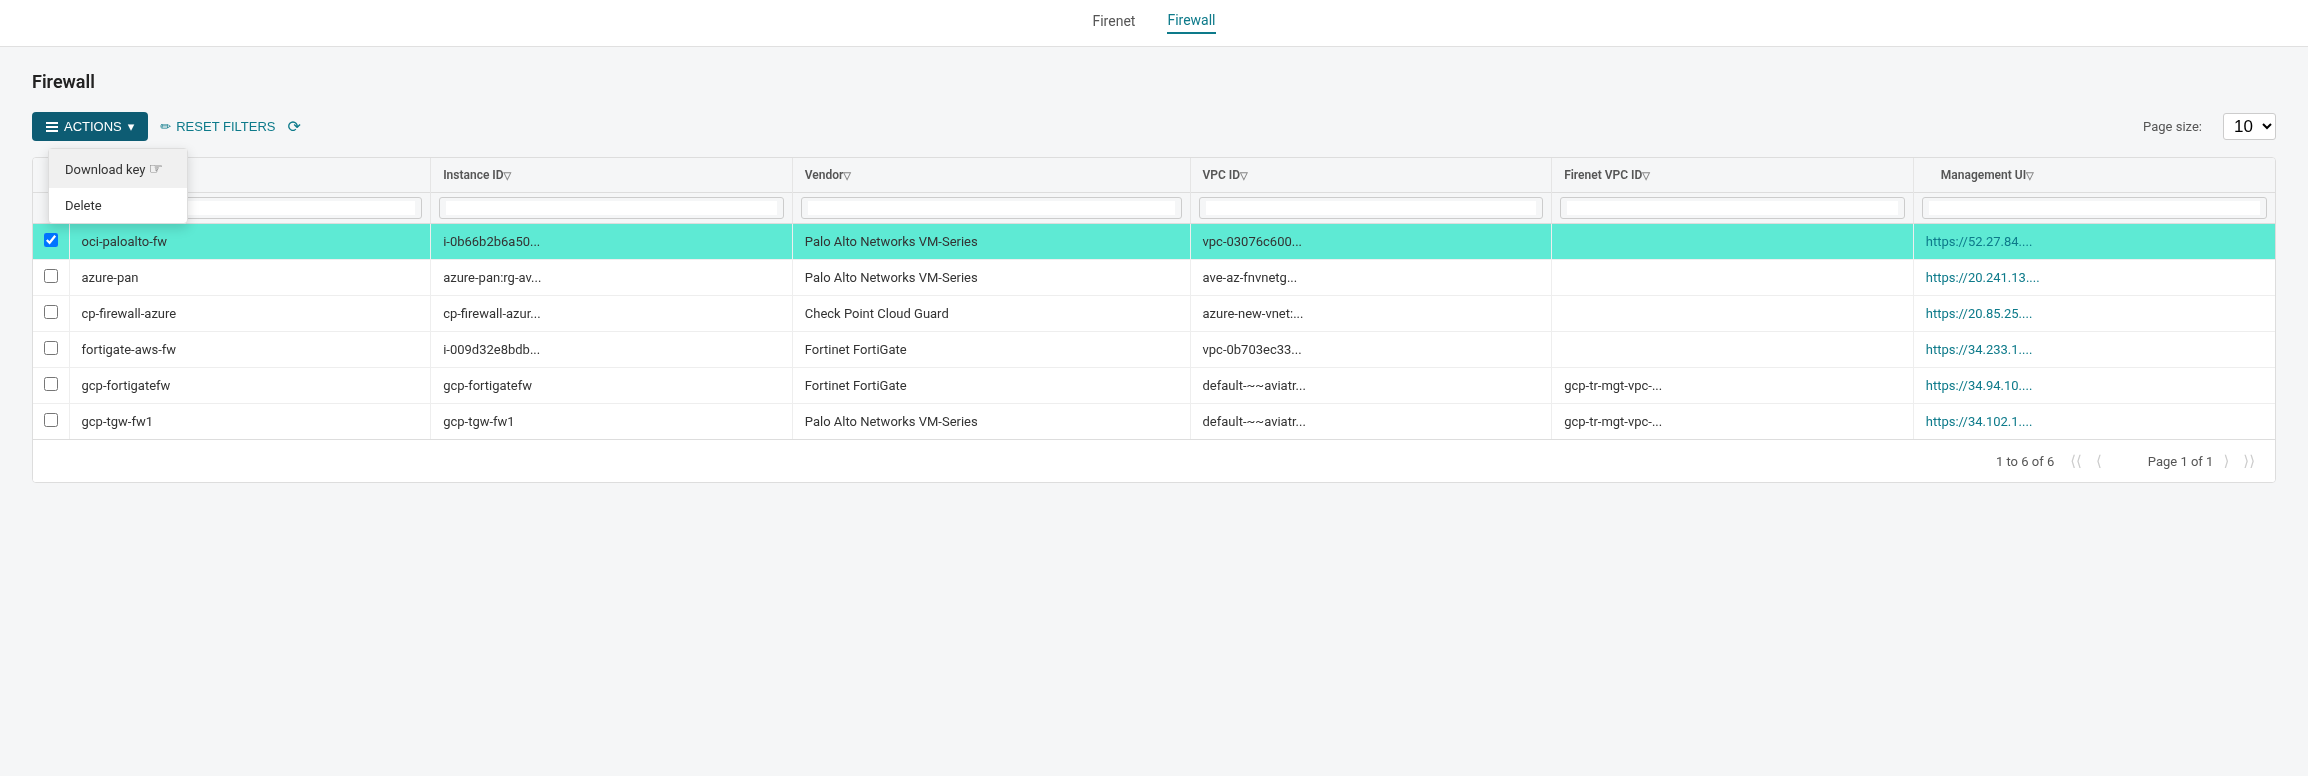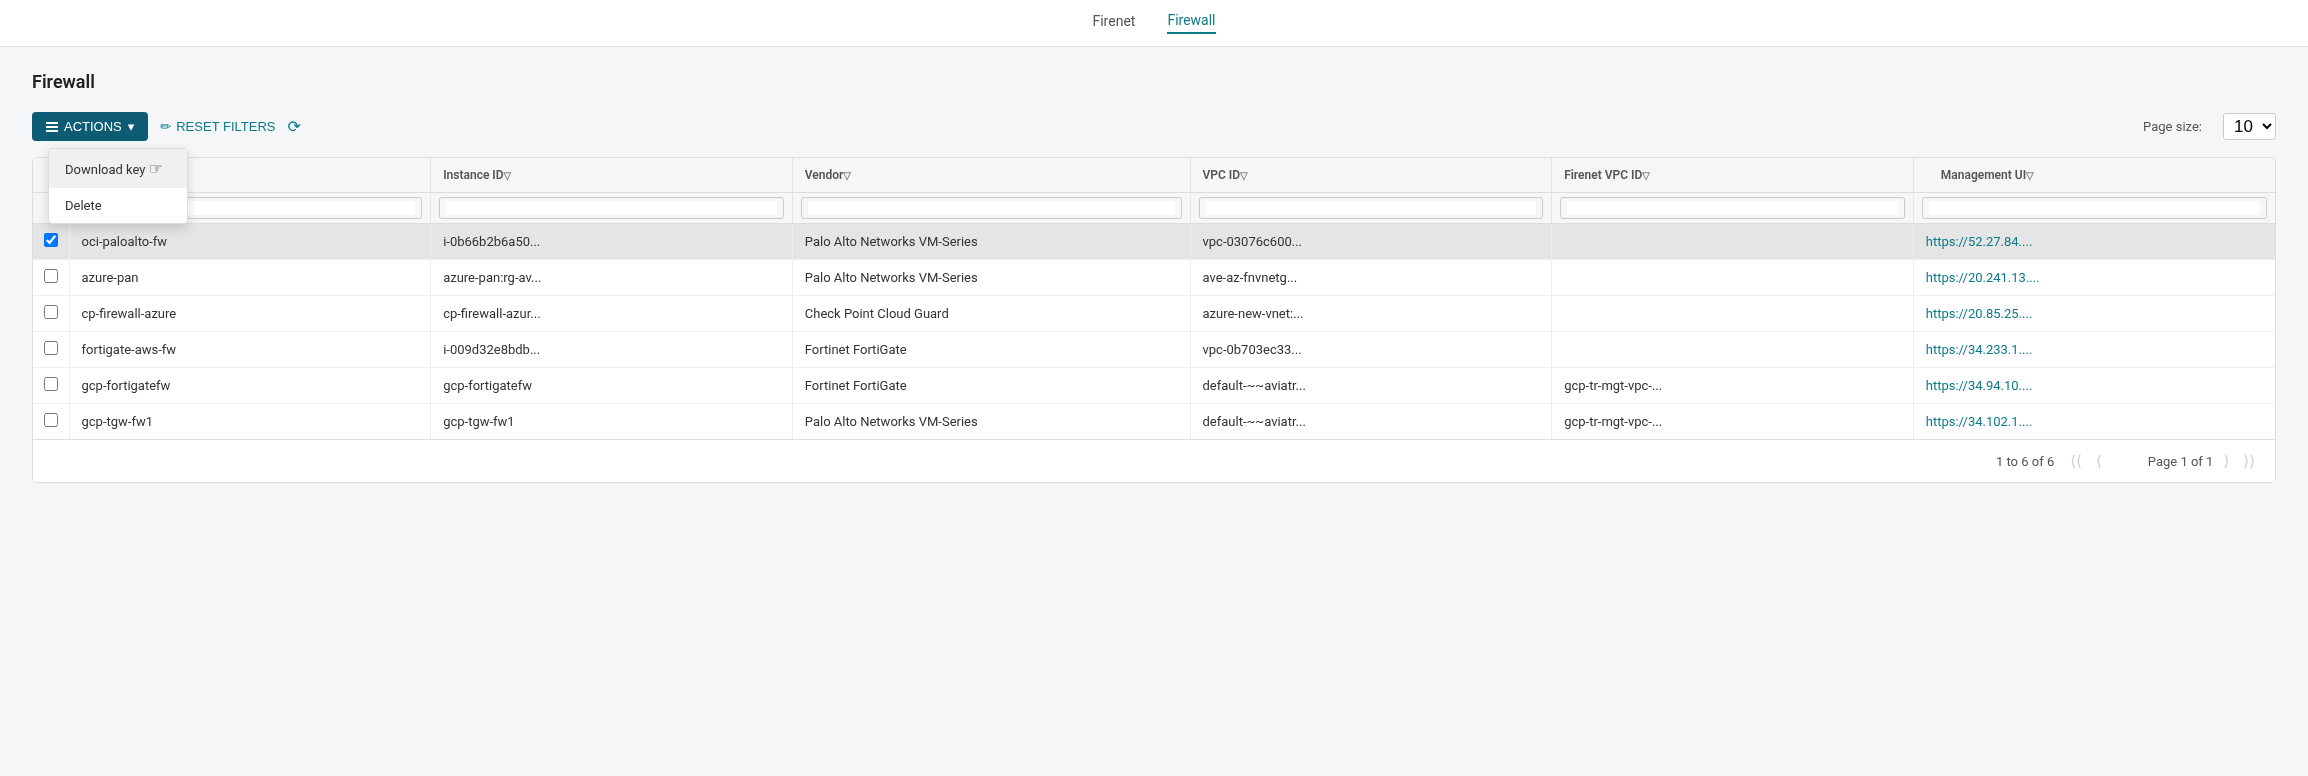--- a/index.html
+++ b/index.html
@@ -180,21 +180,21 @@
     .filter-input input {
       border: none;
       outline: none;
       font-size: 12px;
       width: 100%;
     }
     tbody tr {
       border-bottom: 1px solid #eee;
     }
     tbody tr:last-child { border-bottom: none; }
-    tbody tr.selected { background: #e5e5e5; }
+    tbody tr.selected { background: #5eead4; }
     td {
       padding: 9px 12px;
       font-size: 13px;
       color: #333;
       border-right: 1px solid #eee;
       white-space: nowrap;
       overflow: hidden;
       text-overflow: ellipsis;
       max-width: 180px;
     }

